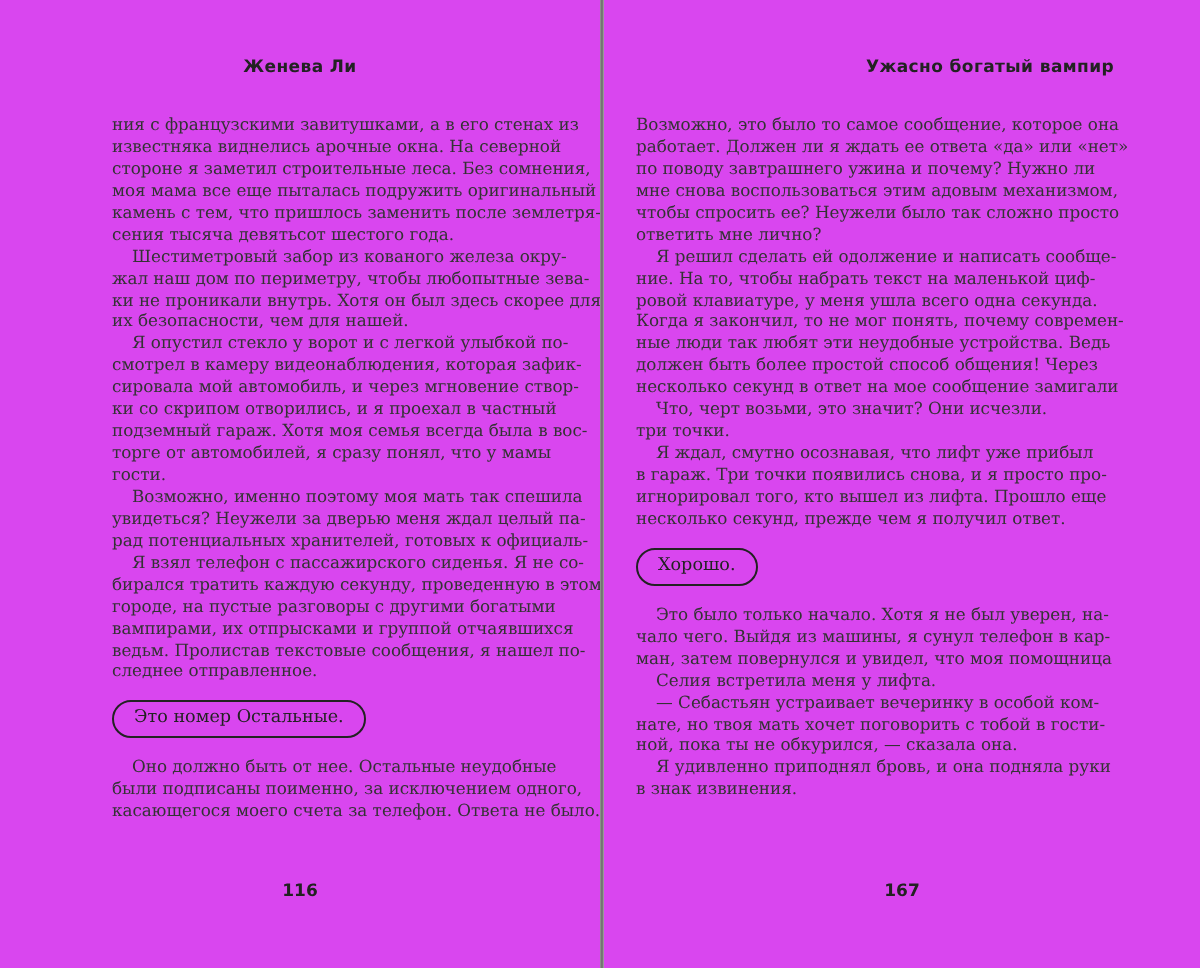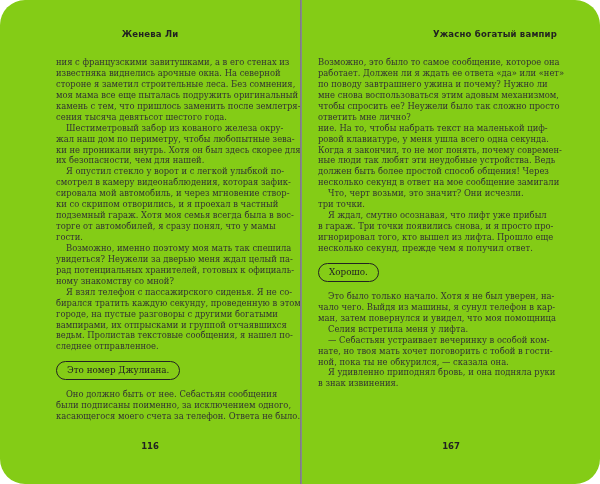--- a/index.html
+++ b/index.html
@@ -2,21 +2,21 @@
 <html><head>
 <meta charset="utf-8">
 <style>
   html, body { margin: 0; padding: 0; }
   body {
     width: 600px; height: 484px; overflow: hidden;
     background: #ffffff;
     font-family: "DejaVu Serif", "Liberation Serif", serif;
     color: #333333;
   }
-  .spread { position: relative; width: 600px; height: 484px; background: #84cc16; border-radius: 25px; }
+  .spread { position: relative; width: 600px; height: 484px; background: #d946ef; }
   .gutter {
     position: absolute; left: 300px; top: 0; width: 2px; height: 484px;
     background: linear-gradient(to right, #999 0%, #666 50%, #aaa 100%);
   }
   .page { position: absolute; top: 0; width: 300px; height: 484px; }
   .page.left { left: 0; }
   .page.right { left: 302px; width: 298px; }
   .running-head {
     position: absolute; top: 29px; left: 0; right: 0; text-align: center;
     font-family: "DejaVu Sans", sans-serif; font-weight: bold;
@@ -61,50 +61,50 @@
           <span class="line indent">Я опустил стекло у ворот и с легкой улыбкой по-</span>
           <span class="line">смотрел в камеру видеонаблюдения, которая зафик-</span>
           <span class="line">сировала мой автомобиль, и через мгновение створ-</span>
           <span class="line">ки со скрипом отворились, и я проехал в частный</span>
           <span class="line">подземный гараж. Хотя моя семья всегда была в вос-</span>
           <span class="line">торге от автомобилей, я сразу понял, что у мамы</span>
           <span class="line last">гости.</span>
           <span class="line indent">Возможно, именно поэтому моя мать так спешила</span>
           <span class="line">увидеться? Неужели за дверью меня ждал целый па-</span>
           <span class="line">рад потенциальных хранителей, готовых к официаль-</span>
-          <span class="line last">ному знакомству со мной?</span>
           <span class="line indent">Я взял телефон с пассажирского сиденья. Я не со-</span>
           <span class="line">бирался тратить каждую секунду, проведенную в этом</span>
           <span class="line">городе, на пустые разговоры с другими богатыми</span>
           <span class="line">вампирами, их отпрысками и группой отчаявшихся</span>
           <span class="line">ведьм. Пролистав текстовые сообщения, я нашел по-</span>
           <span class="line last">следнее отправленное.</span>
         </div>
-      <div class="bubble">Это номер Джулиана.</div>
+      <div class="bubble">Это номер Остальные.</div>
       <div>
-          <span class="line indent">Оно должно быть от нее. Себастьян сообщения</span>
+          <span class="line indent">Оно должно быть от нее. Остальные неудобные</span>
           <span class="line">были подписаны поименно, за исключением одного,</span>
           <span class="line last">касающегося моего счета за телефон. Ответа не было.</span>
         </div>
     </div>
     <div class="folio">116</div>
   </div>
 
   <div class="gutter"></div>
 
   <div class="page right">
     <div class="running-head">Ужасно богатый вампир</div>
     <div class="body-text">
       <div>
           <span class="line">Возможно, это было то самое сообщение, которое она</span>
           <span class="line">работает. Должен ли я ждать ее ответа «да» или «нет»</span>
           <span class="line">по поводу завтрашнего ужина и почему? Нужно ли</span>
           <span class="line">мне снова воспользоваться этим адовым механизмом,</span>
           <span class="line">чтобы спросить ее? Неужели было так сложно просто</span>
           <span class="line last">ответить мне лично?</span>
+          <span class="line indent">Я решил сделать ей одолжение и написать сообще-</span>
           <span class="line">ние. На то, чтобы набрать текст на маленькой циф-</span>
           <span class="line">ровой клавиатуре, у меня ушла всего одна секунда.</span>
           <span class="line">Когда я закончил, то не мог понять, почему современ-</span>
           <span class="line">ные люди так любят эти неудобные устройства. Ведь</span>
           <span class="line">должен быть более простой способ общения! Через</span>
           <span class="line">несколько секунд в ответ на мое сообщение замигали</span>
           <span class="line indent last">Что, черт возьми, это значит? Они исчезли.</span>
           <span class="line last">три точки.</span>
           <span class="line indent">Я ждал, смутно осознавая, что лифт уже прибыл</span>
           <span class="line">в гараж. Три точки появились снова, и я просто про-</span>

